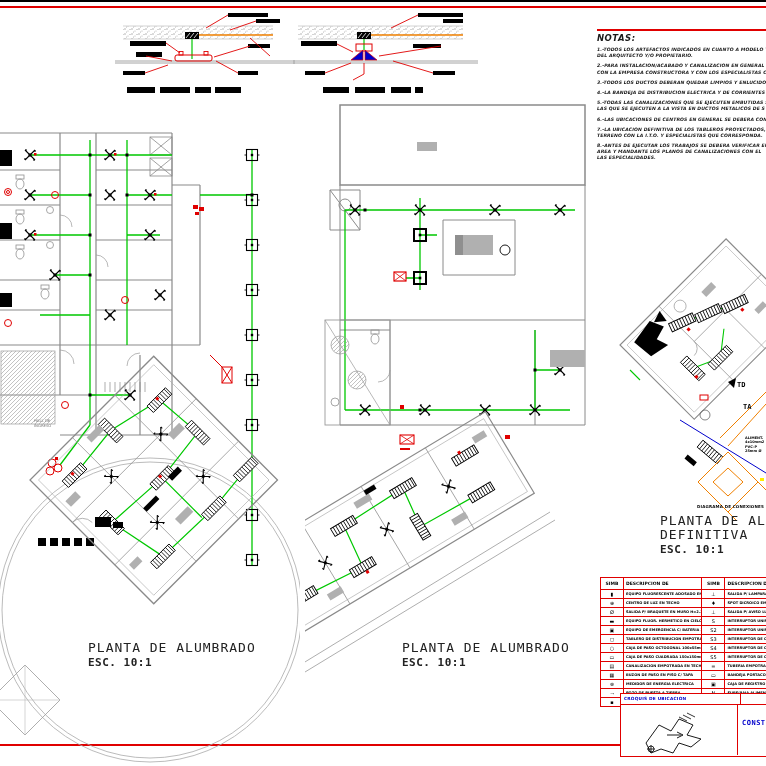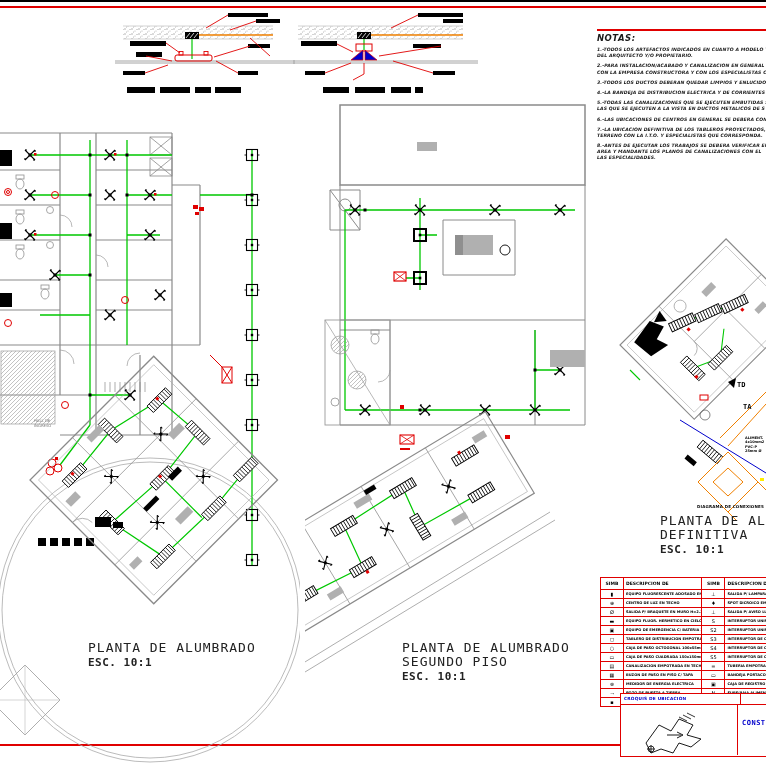--- a/index.html
+++ b/index.html
@@ -451,21 +451,20 @@
 PVC-P
 25mm Ø</div>
 <div class="abs diagcap" style="left:697px;top:504px">DIAGRAMA DE CONEXIONES</div>
 
 <div class="abs ptitle t-plan1">
   <div class="l1">PLANTA DE ALUMBRADO</div>
   <div class="esc">ESC. 10:1</div>
 </div>
 <div class="abs ptitle t-plan2">
   <div class="l1">PLANTA DE ALUMBRADO</div>
-  <div class="l2">SEGUNDO PISO</div>
   <div class="esc">ESC. 10:1</div>
 </div>
 <div class="abs ptitle t-plan3">
   <div class="l1">PLANTA DE ALUMBRADO</div>
   <div class="l2">DEFINITIVA</div>
   <div class="esc">ESC. 10:1</div>
 </div>
 
 <div class="abs legend">
   <div class="lg-head">

